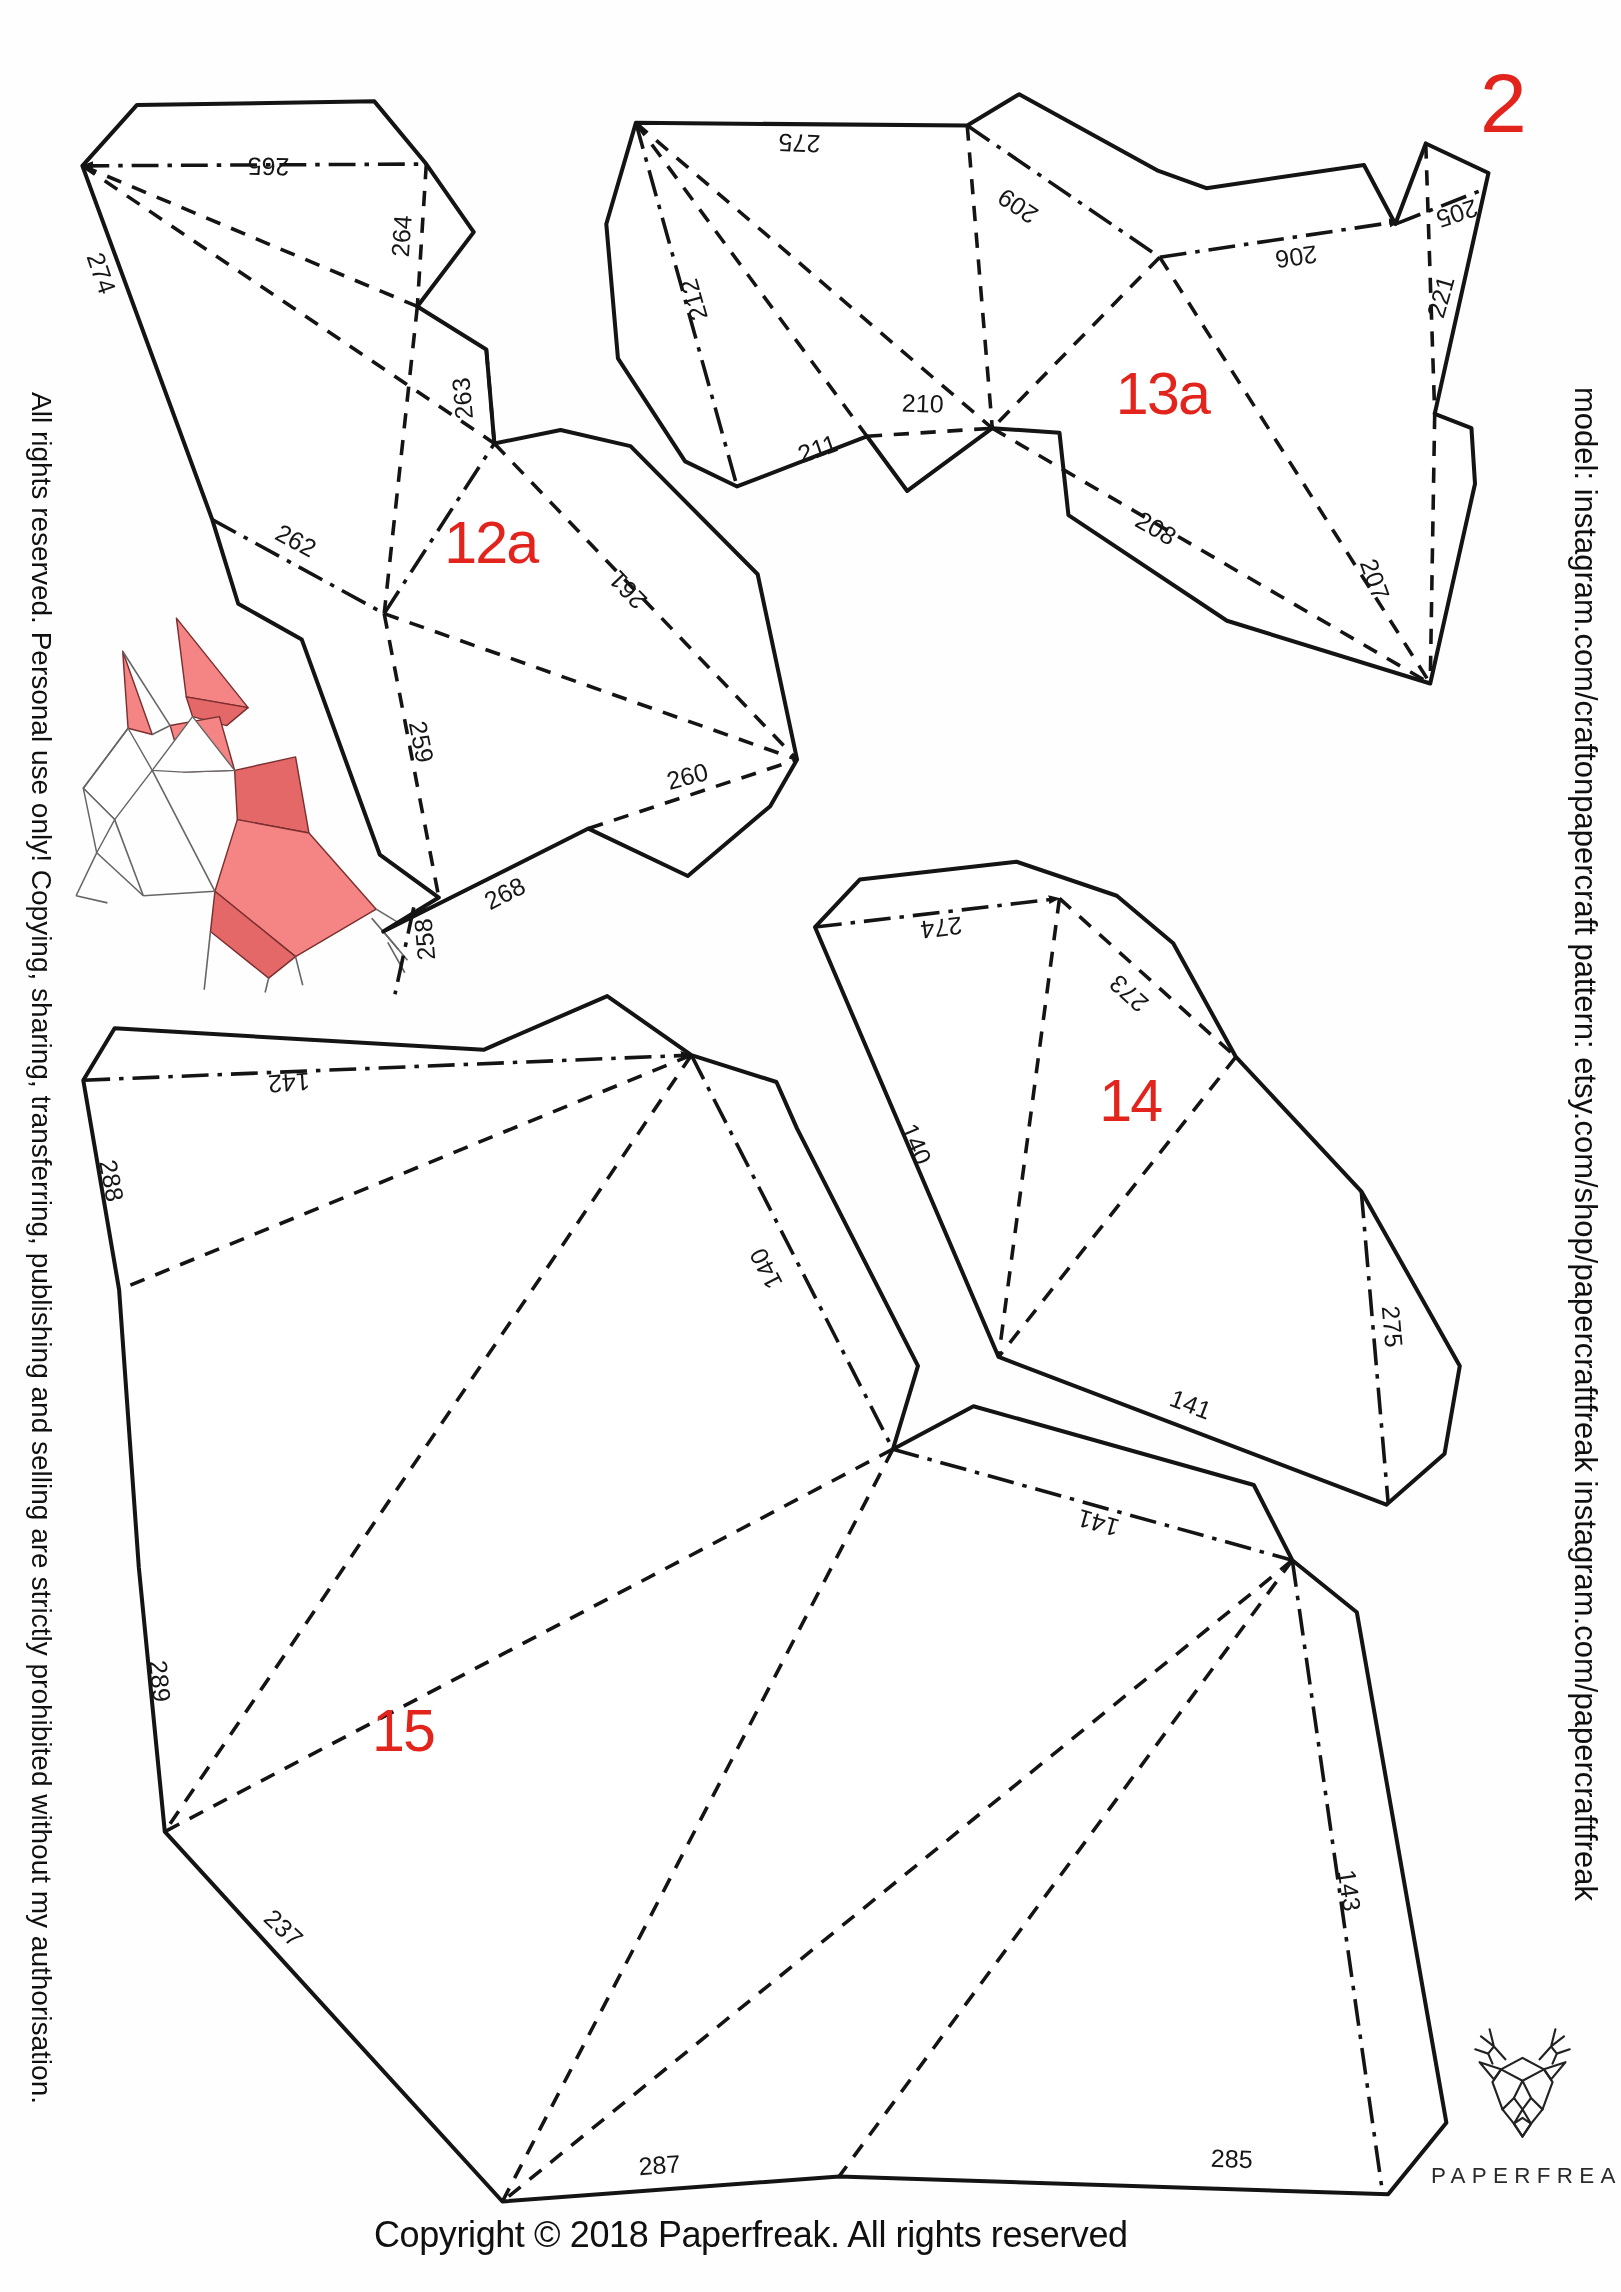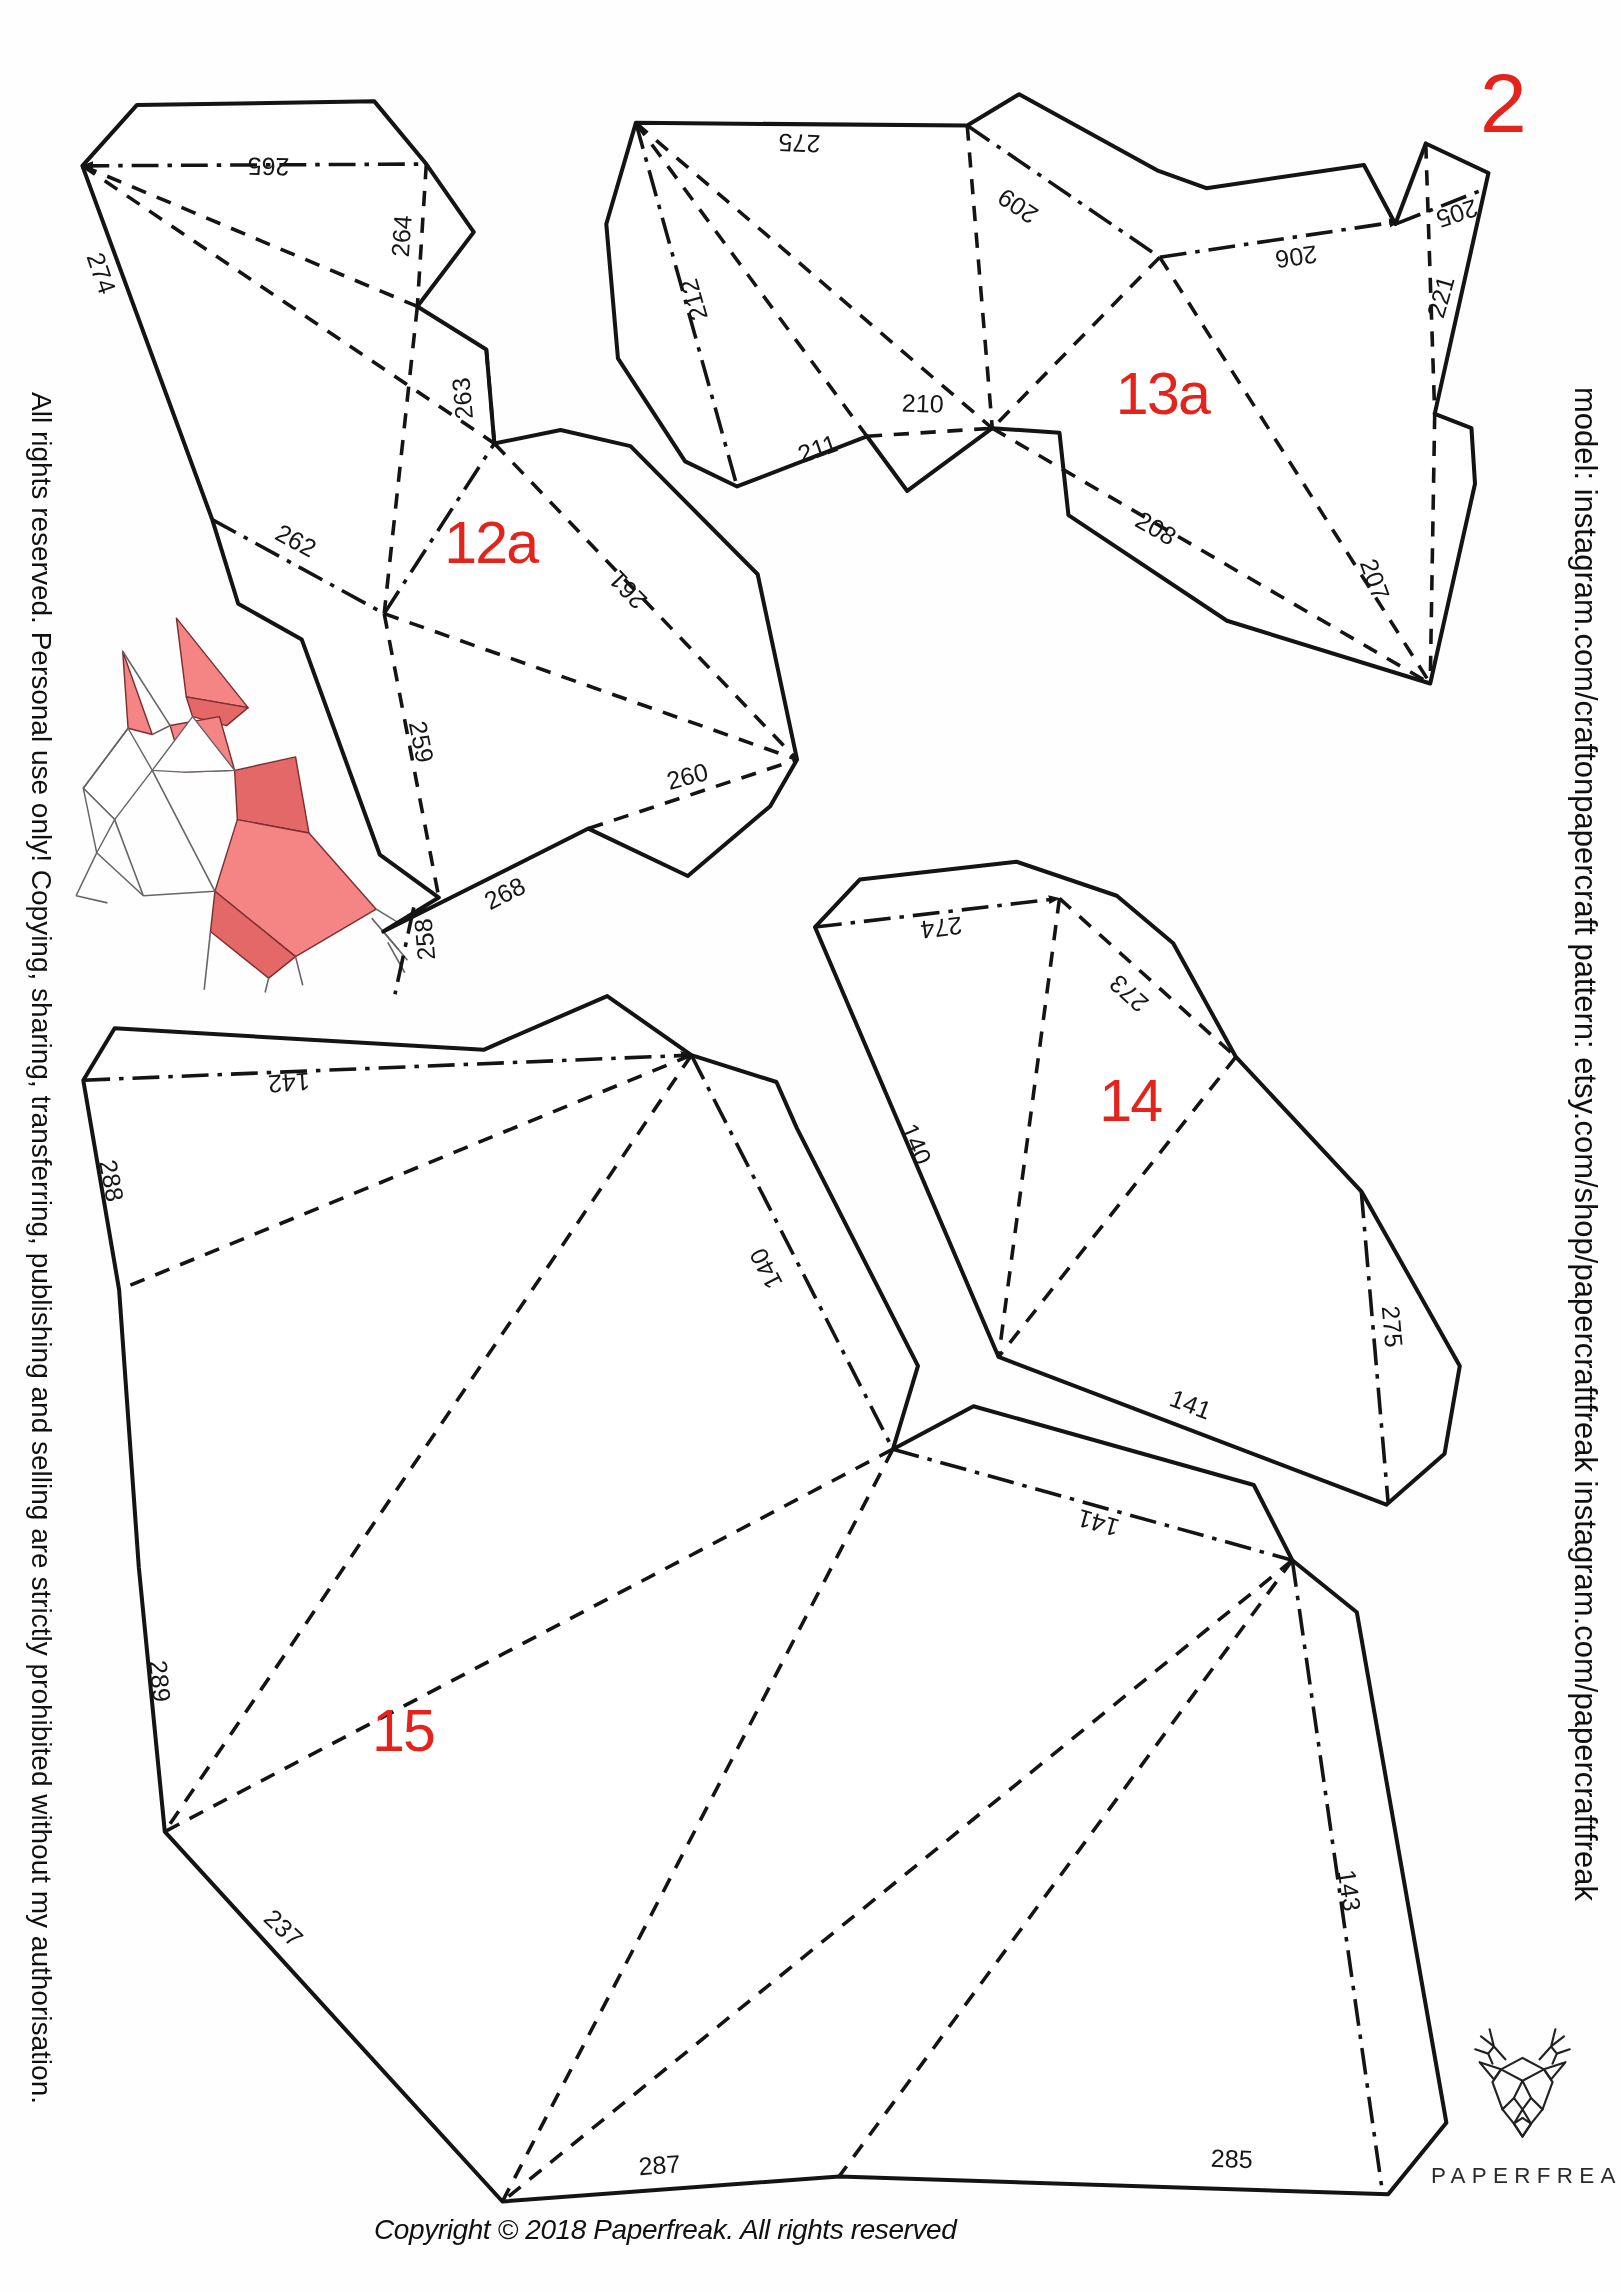--- a/index.html
+++ b/index.html
@@ -10,22 +10,22 @@
   .outline{fill:#ffffff;stroke:#141414;stroke-width:4.5;stroke-linejoin:round;}
   .dashed{fill:none;stroke:#141414;stroke-width:4;stroke-dasharray:17 13;}
   .dashdot{fill:none;stroke:#141414;stroke-width:4;stroke-dasharray:30 10 5 10;}
   .elabel{font-size:28px;fill:#161616;letter-spacing:0;}
   .pnum{font-size:66px;letter-spacing:-2px;}
   .page-number{position:absolute;left:1480px;top:61px;font-size:84px;line-height:1;}
   .margin-text{position:absolute;transform-origin:0 0;transform:rotate(90deg);
                white-space:nowrap;color:#101010;}
   .margin-text.left{left:57px;top:392px;font-size:28px;}
   .margin-text.right{left:1603px;top:387px;font-size:31px;}
-  .footer{position:absolute;left:374px;top:2214px;font-size:28px;color:#101010;
-          letter-spacing:-0.4px;white-space:nowrap;font-style:italic;}
+  .footer{position:absolute;left:374px;top:2214px;font-size:36px;color:#101010;
+          letter-spacing:-0.4px;white-space:nowrap;}
   .logo{position:absolute;left:1431px;top:2015px;width:183px;text-align:center;}
   .logo .wordmark{font-size:22.4px;letter-spacing:6.3px;color:#2b2b2b;margin-top:1.8px;}
 </style>
 </head>
 <body>
 
 <div class="page">
 
   <svg id="pattern-svg" width="1621" height="2293" viewBox="0 0 1810 2560">
     <defs>

